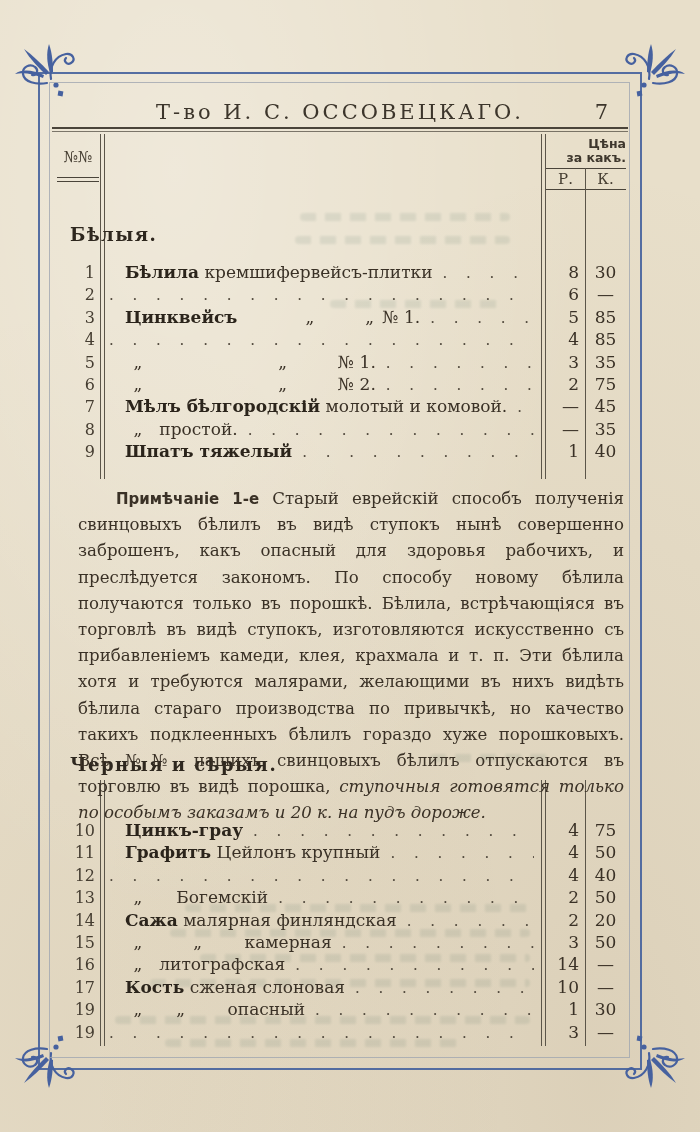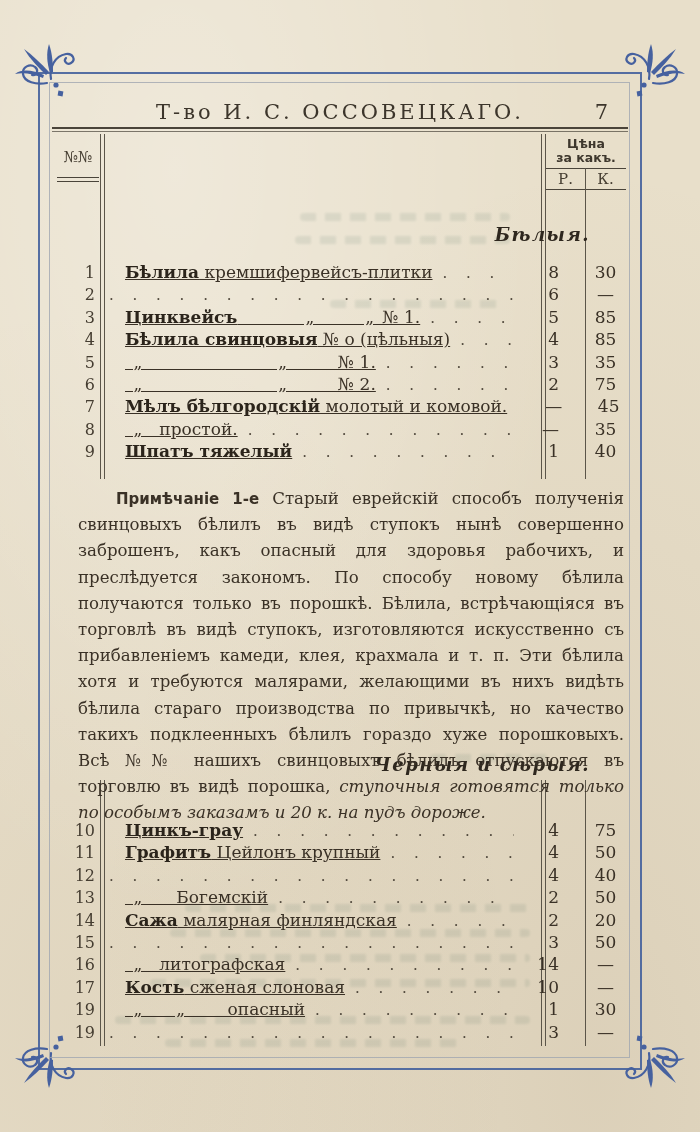--- a/index.html
+++ b/index.html
@@ -24,39 +24,39 @@
   .corner.bl{transform:scaleY(-1);}
   .corner.br{transform:scale(-1,-1);}
   
   .hdr{position:absolute;left:52px;top:100px;width:576px;text-align:center;
        font-size:21px;letter-spacing:3px;color:#3c352b;}
   .pagenum{position:absolute;top:100px;right:92px;font-size:21px;color:#3c352b;}
   .hrule{position:absolute;background:#4a443a;}
   
   .vrule{position:absolute;width:1px;background:#5b5549;}
   .nn-label{position:absolute;left:56px;top:148px;width:44px;text-align:center;font-size:15px;color:#453d31;}
-  .price-head{position:absolute;left:546px;top:137px;width:80px;text-align:center;
+  .price-head{position:absolute;left:546px;top:137px;width:80px;text-align:right;
       font-family:"DejaVu Sans","Liberation Sans",sans-serif;font-weight:bold;
       font-size:12.5px;line-height:14px;color:#3e372d;}
   .rk{position:absolute;top:170px;height:18px;font-size:15px;text-align:center;color:#453d31;}
   
   .big-title{position:absolute;left:70px;top:170px;width:520px;text-align:center;
       font-size:30px;font-weight:bold;letter-spacing:1.5px;color:#2c251c;}
-  .sec-head{position:absolute;left:70px;width:520px;text-align:right;
-      font-size:18px;font-weight:bold;letter-spacing:1.5px;color:#2e271e;font-style:italic;}
+  .sec-head{position:absolute;left:70px;width:520px;text-align:left;
+      font-size:18px;font-weight:bold;letter-spacing:1.5px;color:#2e271e;}
   
   .rows{position:absolute;left:52px;width:574px;}
   .trow{display:flex;align-items:baseline;height:22.4px;font-size:17px;white-space:nowrap;}
   .trow .num{flex:none;width:43px;padding-right:4px;text-align:right;font-size:16px;color:#453d31;}
-  .trow .item{flex:none;margin-left:26px;white-space:pre;text-decoration:underline;}
+  .trow .item{flex:none;margin-left:26px;white-space:pre;}
   .trow .item b{font-weight:bold;color:#2b241b;}
   .trow .dots{flex:1 1 auto;overflow:hidden;white-space:nowrap;margin:0 6px 0 10px;color:#51493d;font-size:15px;}
   .trow .dots::after{content:". . . . . . . . . . . . . . . . . . . . . . . . . . . . . .";letter-spacing:7px;}
   .trow .pr{flex:none;width:39px;padding-right:6px;text-align:right;}
-  .trow .pk{flex:none;width:41px;text-align:center;margin-left:20px;}
+  .trow .pk{flex:none;width:41px;text-align:center;}
   
   .note{position:absolute;left:78px;top:486px;width:546px;
       font-size:16.6px;line-height:26.2px;text-align:justify;text-indent:38px;color:#3a3126;}
   .note .lead{font-family:"DejaVu Sans","Liberation Sans",sans-serif;font-weight:bold;font-size:15px;}
   .note i{font-style:italic;}
   
   .bleed{position:absolute;height:8px;border-radius:4px;opacity:.10;filter:blur(1.2px);
       background:repeating-linear-gradient(90deg,#3d6152 0 16px,transparent 16px 25px);}
 </style>
 </head>
@@ -189,21 +189,20 @@
       </div>
       <div class="trow">
         <span class="num">3</span>
         <span class="item"><b class="">Цинквейсъ</b><span class="rest">    „   „ № 1.</span></span>
         <span class="dots"></span>
         <span class="pr">5</span>
         <span class="pk">85</span>
       </div>
       <div class="trow">
         <span class="num">4</span>
-        <span class="item"><b class="">Бѣлила свинцовыя</b><span class="rest"> № о (цѣльныя)</span></span>
         <span class="dots"></span>
         <span class="pr">4</span>
         <span class="pk">85</span>
       </div>
       <div class="trow">
         <span class="num">5</span>
         <span class="item"><span class="rest"> „        „   № 1.</span></span>
         <span class="dots"></span>
         <span class="pr">3</span>
         <span class="pk">35</span>
@@ -267,20 +266,21 @@
       </div>
       <div class="trow">
         <span class="num">14</span>
         <span class="item"><b class="">Сажа</b><span class="rest"> малярная финляндская</span></span>
         <span class="dots"></span>
         <span class="pr">2</span>
         <span class="pk">20</span>
       </div>
       <div class="trow">
         <span class="num">15</span>
+        <span class="item"><span class="rest"> „   „   камерная</span></span>
         <span class="dots"></span>
         <span class="pr">3</span>
         <span class="pk">50</span>
       </div>
       <div class="trow">
         <span class="num">16</span>
         <span class="item"><span class="rest"> „ литографская</span></span>
         <span class="dots"></span>
         <span class="pr">14</span>
         <span class="pk">—</span>

